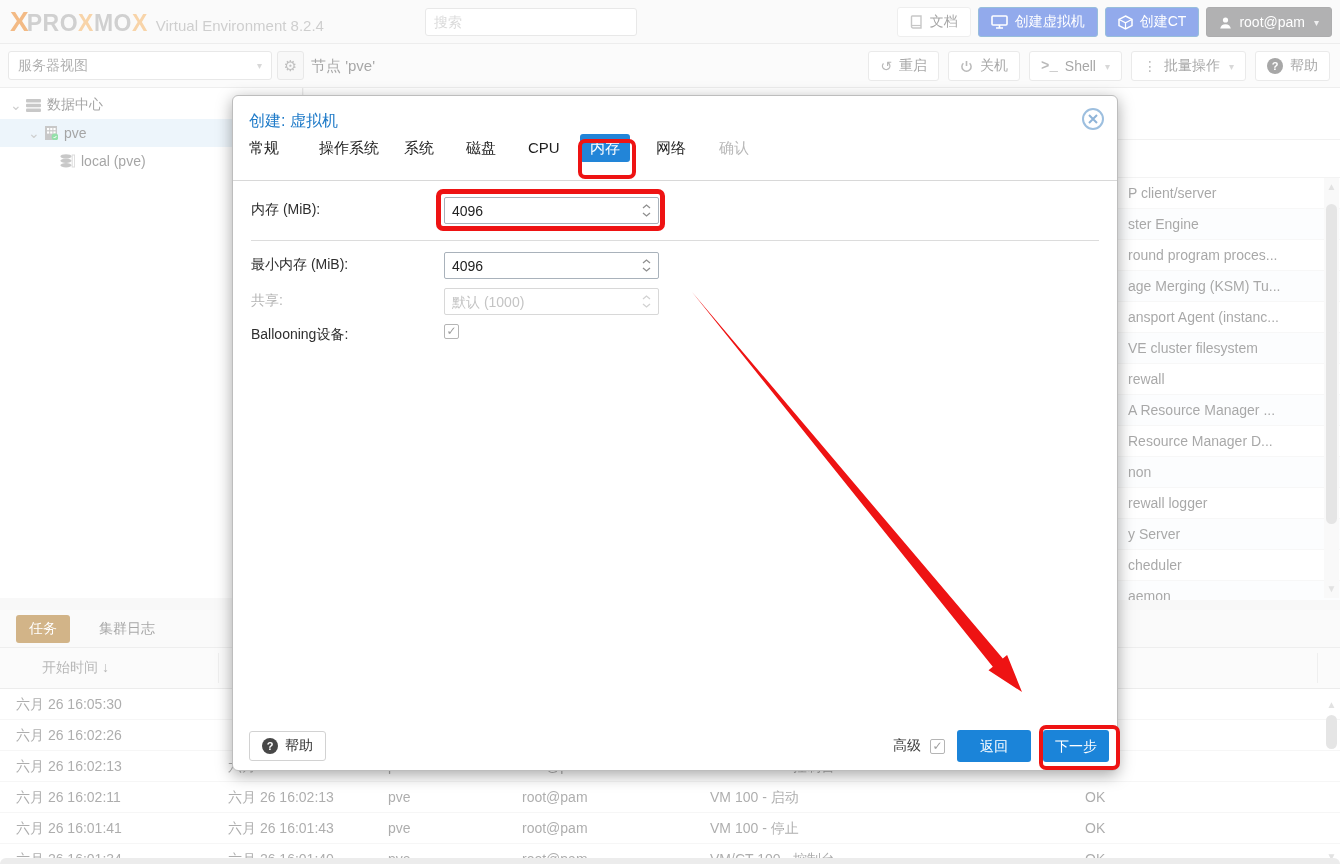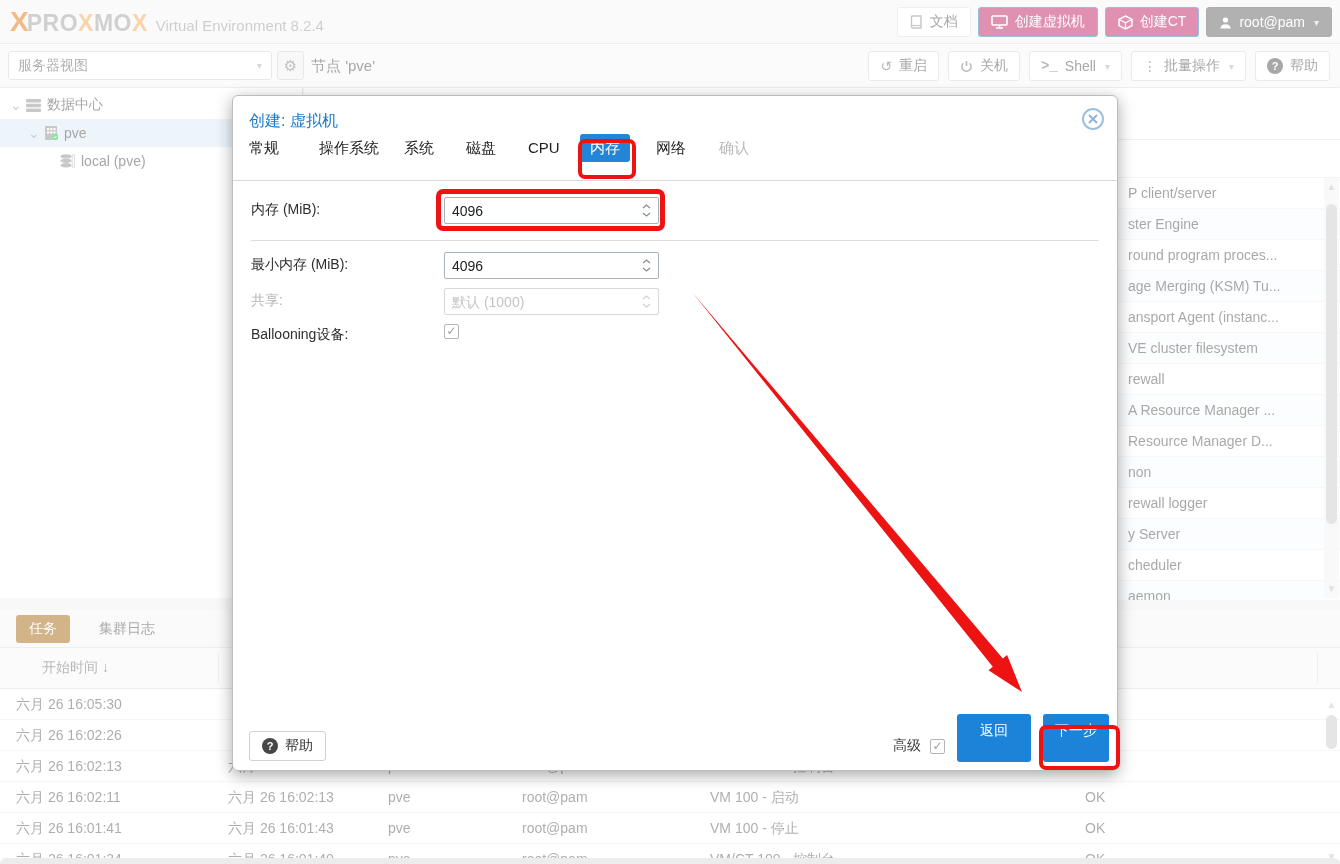--- a/index.html
+++ b/index.html
@@ -12,21 +12,21 @@
   .brand{position:absolute;left:10px;top:6px;display:flex;align-items:baseline;white-space:nowrap;}
   .logo-mark{font-weight:bold;font-size:28px;color:#e57000;letter-spacing:-2px;}
   .logo-word{font-weight:bold;font-size:23px;color:#9e9e9e;letter-spacing:0.5px;}
   .logo-x{color:#f0a54b;}
   .version{color:#9a9a9a;font-size:15px;margin-left:8px;}
   .search{position:absolute;left:425px;top:8px;width:212px;height:28px;border:1px solid #cfcfcf;border-radius:3px;background:#fff;padding:0 8px;font-size:14px;color:#444;}
   .search::placeholder{color:#b3b3b3;}
   .topbar-right{position:absolute;right:8px;top:7px;display:flex;gap:7px;}
   .tb-btn{height:30px;border-radius:3px;display:inline-flex;align-items:center;gap:7px;padding:0 12px;font-size:14px;white-space:nowrap;}
   .btn-docs{background:#fff;border:1px solid #dcdcdc;color:#454545;}
-  .btn-blue{background:#be185d;color:#fff;border:1px solid #2678b4;}
+  .btn-blue{background:#1d4ed8;color:#fff;border:1px solid #2678b4;}
   .btn-user{background:#5d5d5f;color:#fff;border:1px solid #545456;}
   .chev{font-size:10px;opacity:.8;margin-left:2px;}
 
   
   .secondrow{position:absolute;left:0;top:44px;width:1340px;height:44px;background:#f6f6f6;border-bottom:1px solid #dcdcdc;z-index:1;}
   .combo{position:absolute;left:8px;top:7px;width:264px;height:29px;background:#fff;border:1px solid #cfcfcf;border-radius:3px;color:#5a5a5a;display:flex;align-items:center;justify-content:space-between;padding:0 9px;}
   .gear-btn{position:absolute;left:277px;top:7px;width:27px;height:29px;background:#f1f1f1;border:1px solid #cfcfcf;border-radius:3px;text-align:center;line-height:27px;color:#7c7c7c;font-size:15px;}
   .node-title{position:absolute;left:311px;top:13px;font-size:15px;color:#474747;}
   .node-btns{position:absolute;right:10px;top:7px;display:flex;gap:9px;}
   .nb{height:30px;background:#fff;border:1px solid #d4d4d4;border-radius:3px;display:inline-flex;align-items:center;gap:7px;padding:0 11px;color:#474747;white-space:nowrap;}
@@ -81,40 +81,41 @@
   .f-input:disabled{border-color:#d8d8d8;color:#bcbcbc;background:#fff;}
   .f-input:disabled::placeholder{color:#c4c4c4;}
   .spin{position:absolute;left:404px;width:19px;height:23px;display:flex;flex-direction:column;justify-content:center;align-items:center;gap:3px;}
   .spin svg{display:block;}
   .sep{position:absolute;left:18px;right:18px;top:144px;height:1px;background:#dcdcdc;}
   .cbx{position:absolute;width:15px;height:15px;border:1px solid #b5b5b5;border-radius:2px;background:#fff;color:#9c9c9c;font-size:12px;line-height:13px;text-align:center;}
   .help-btn{position:absolute;left:16px;bottom:9px;height:30px;padding:0 12px;background:#fff;border:1px solid #d2d2d2;border-radius:3px;display:inline-flex;align-items:center;gap:7px;color:#333;}
   .help-q{width:16px;height:16px;border-radius:50%;background:#474747;color:#fff;font-size:11px;line-height:16px;text-align:center;font-weight:bold;}
   .adv{position:absolute;right:172px;bottom:15px;display:flex;align-items:center;gap:9px;color:#3e3e3e;}
   .acbx{position:static;}
-  .btn-prim{position:absolute;bottom:8px;height:48px;background:#1b84d9;color:#fff;border-radius:3px;text-align:center;line-height:32px;font-size:14px;}
+  .btn-prim{position:absolute;bottom:8px;height:32px;background:#1b84d9;color:#fff;border-radius:3px;text-align:center;line-height:32px;font-size:14px;}
   .btn-back{right:86px;width:74px;}
   .btn-next{right:8px;width:66px;}
 
   
   .anno{position:absolute;border:4px solid #ee1313;border-radius:7px;z-index:80;pointer-events:none;}
   .anno-input{border-width:5px;}
   .arrow-svg{position:absolute;left:0;top:0;z-index:75;pointer-events:none;}
 </style>
 </head>
 <body>
 
 <div class="root">
 
   <div class="topbar">
     <div class="brand">
       <span class="logo-mark">X</span>
       <span class="logo-word"><span>PRO</span><span class="logo-x">X</span><span>MO</span><span class="logo-x">X</span></span>
       <span class="version">Virtual Environment 8.2.4</span>
     </div>
+    <input class="search" placeholder="搜索" style="">
     <div class="topbar-right">
       <div class="tb-btn btn-docs">
         <svg width="13" height="14" viewBox="0 0 13 14">
             <path d="M2 1h9v12H3a1.5 1.5 0 0 1-1.5-1.5V2.2A1.2 1.2 0 0 1 2 1z" fill="none" stroke="#8a8a8a" stroke-width="1.4"></path>
             <path d="M2 10.5h9" stroke="#8a8a8a" stroke-width="1.2"></path>
           </svg>
         <span>文档</span>
       </div>
       <div class="tb-btn btn-blue">
         <svg width="17" height="14" viewBox="0 0 17 14">

